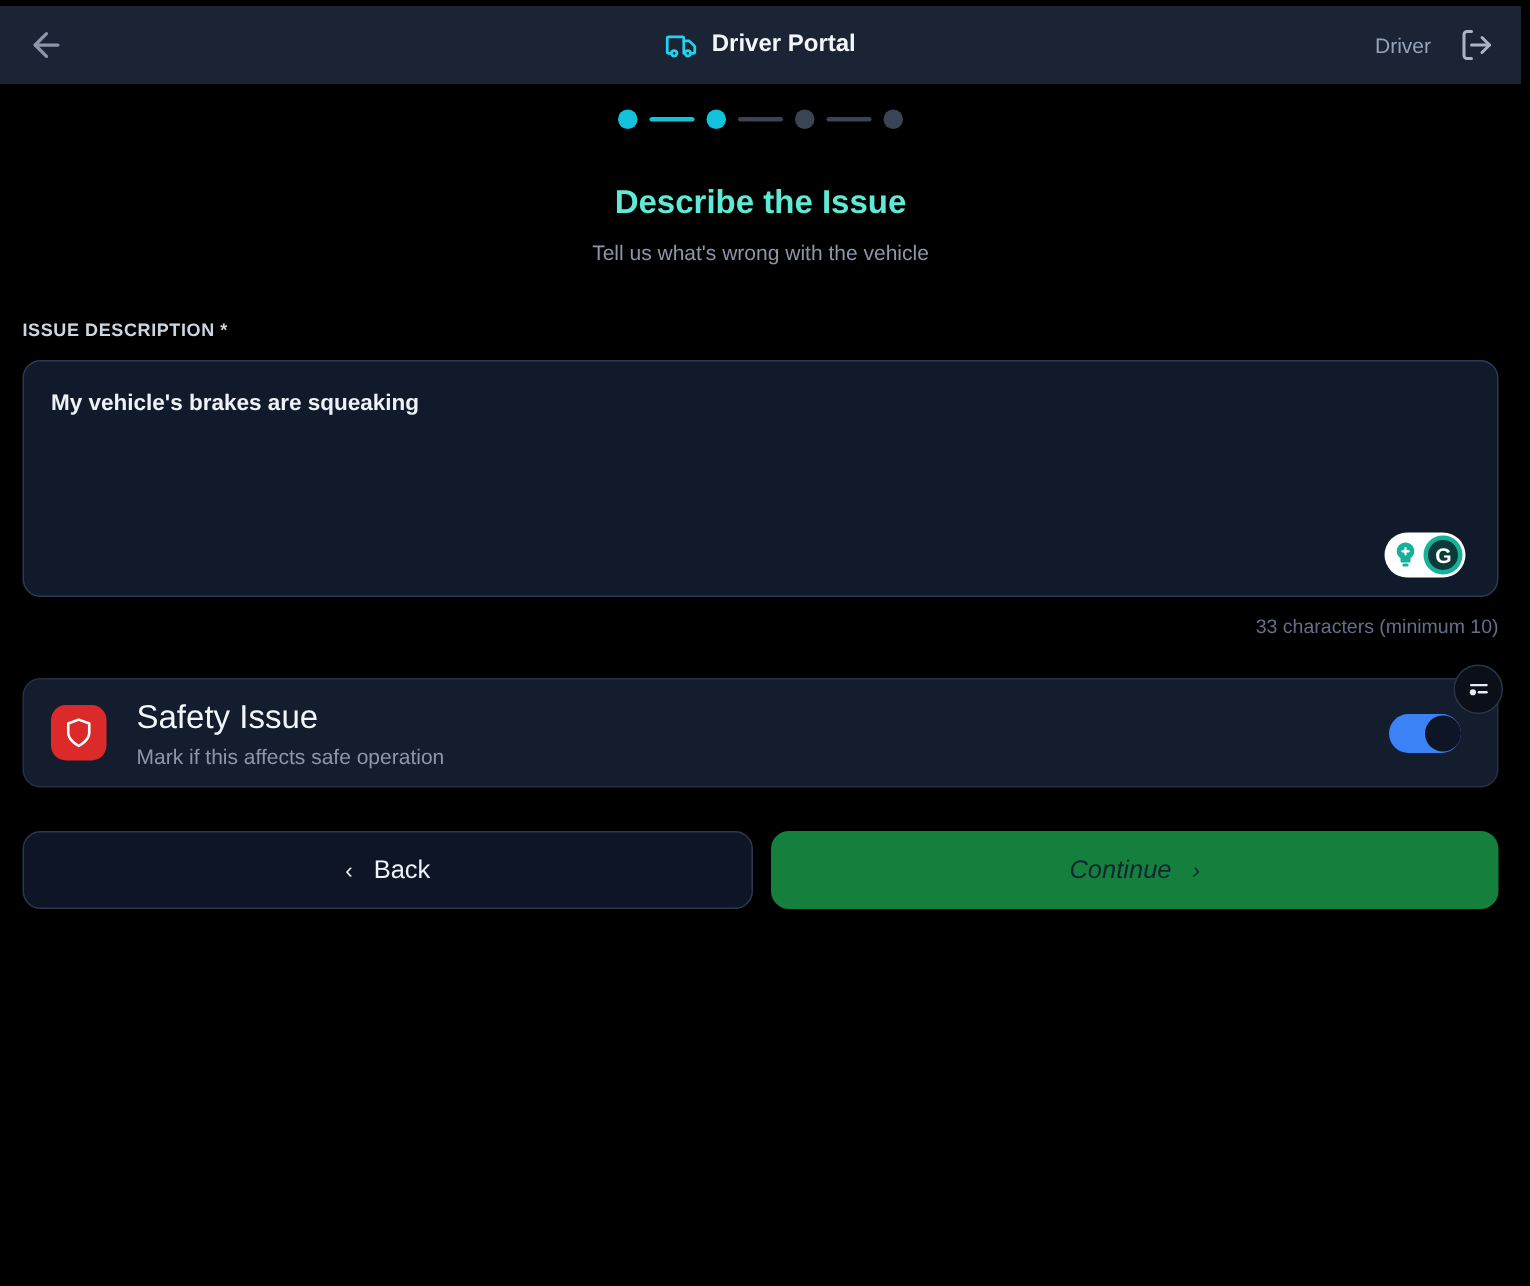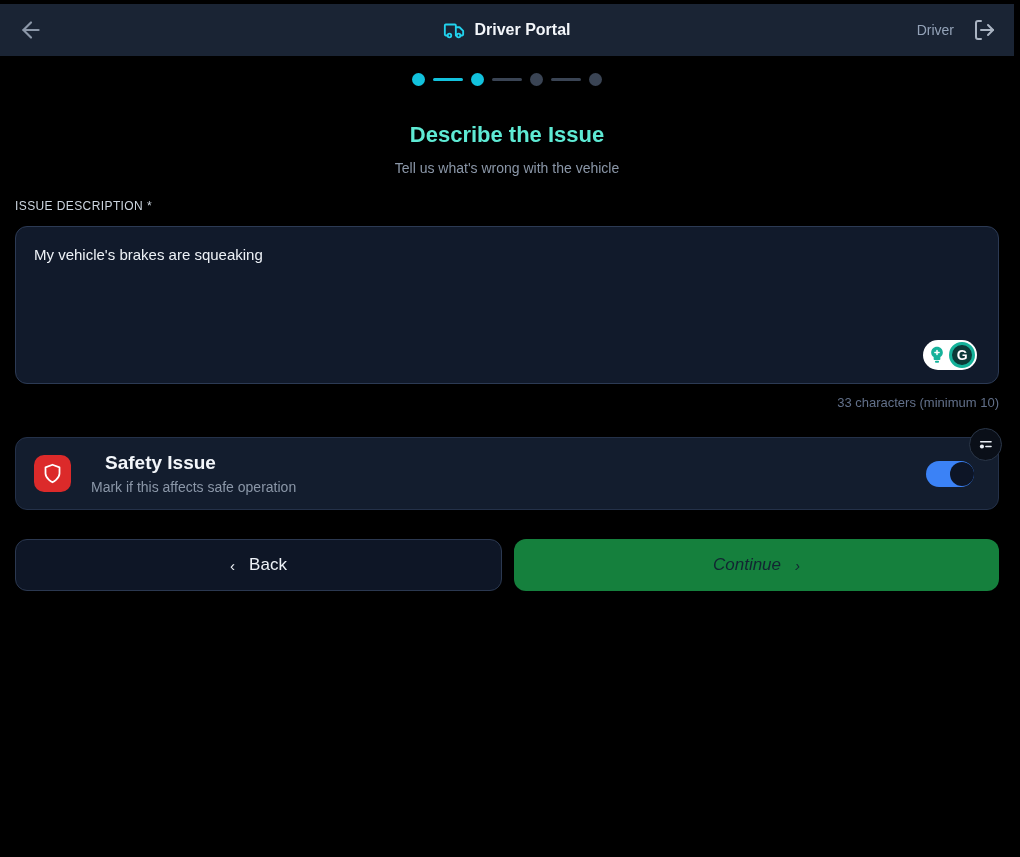--- a/index.html
+++ b/index.html
@@ -54,36 +54,37 @@
     color: #5eead4; font-size: 22px; font-weight: bold;
   }
   .page-subtitle {
     margin-top: 12px; text-align: center;
     color: #8b97a8; font-size: 14px;
   }
 
   
   .content { padding: 0 15px; }
   .field-label {
-    margin-top: 23px;
-    color: #cdd6e0; font-size: 12px; font-weight: normal;
+    margin-top: 37px;
+    color: #cdd6e0; font-size: 12px; font-weight: bold;
     letter-spacing: 0.4px;
   }
   .textarea-wrap { position: relative; margin-top: 13px; }
   .issue-textarea {
     width: 100%; height: 158px;
     background: #111a2b;
     border: 1px solid #2c3a54;
     border-radius: 12px;
     color: #eef2f7;
     font-family: "Liberation Sans", "DejaVu Sans", sans-serif;
     font-size: 15px;
     padding: 19px 18px;
     resize: none;
     outline: none;
+    font-weight: bold;
   }
   .grammarly-widget {
     position: absolute; right: 22px; bottom: 18px;
     width: 54px; height: 30px;
     background: #fff; border-radius: 15px;
     display: flex; align-items: center; padding: 2px;
     gap: 1px;
     cursor: pointer;
   }
   .bulb-icon {
@@ -114,21 +115,21 @@
     display: flex; align-items: center;
     padding: 0 24px 0 18px;
   }
   .shield-badge {
     width: 37px; height: 37px; border-radius: 10px;
     background: #dc2a2a;
     display: flex; align-items: center; justify-content: center;
     flex: none;
   }
   .safety-text { margin-left: 20px; }
-  .safety-title { color: #f3f6fa; font-size: 19px; font-weight: bold; margin-left: 14px; }
+  .safety-title { color: #f3f6fa; font-size: 22px; font-weight: normal; }
   .safety-subtitle { color: #8b97a8; font-size: 14px; margin-top: 5px; text-align: right; }
   .toggle {
     margin-left: auto;
     width: 48px; height: 26px; border-radius: 13px;
     background: #3b82f6;
     position: relative;
     border: none; cursor: pointer; flex: none;
   }
   .toggle .knob {
     position: absolute; top: 1px; left: 24px;

